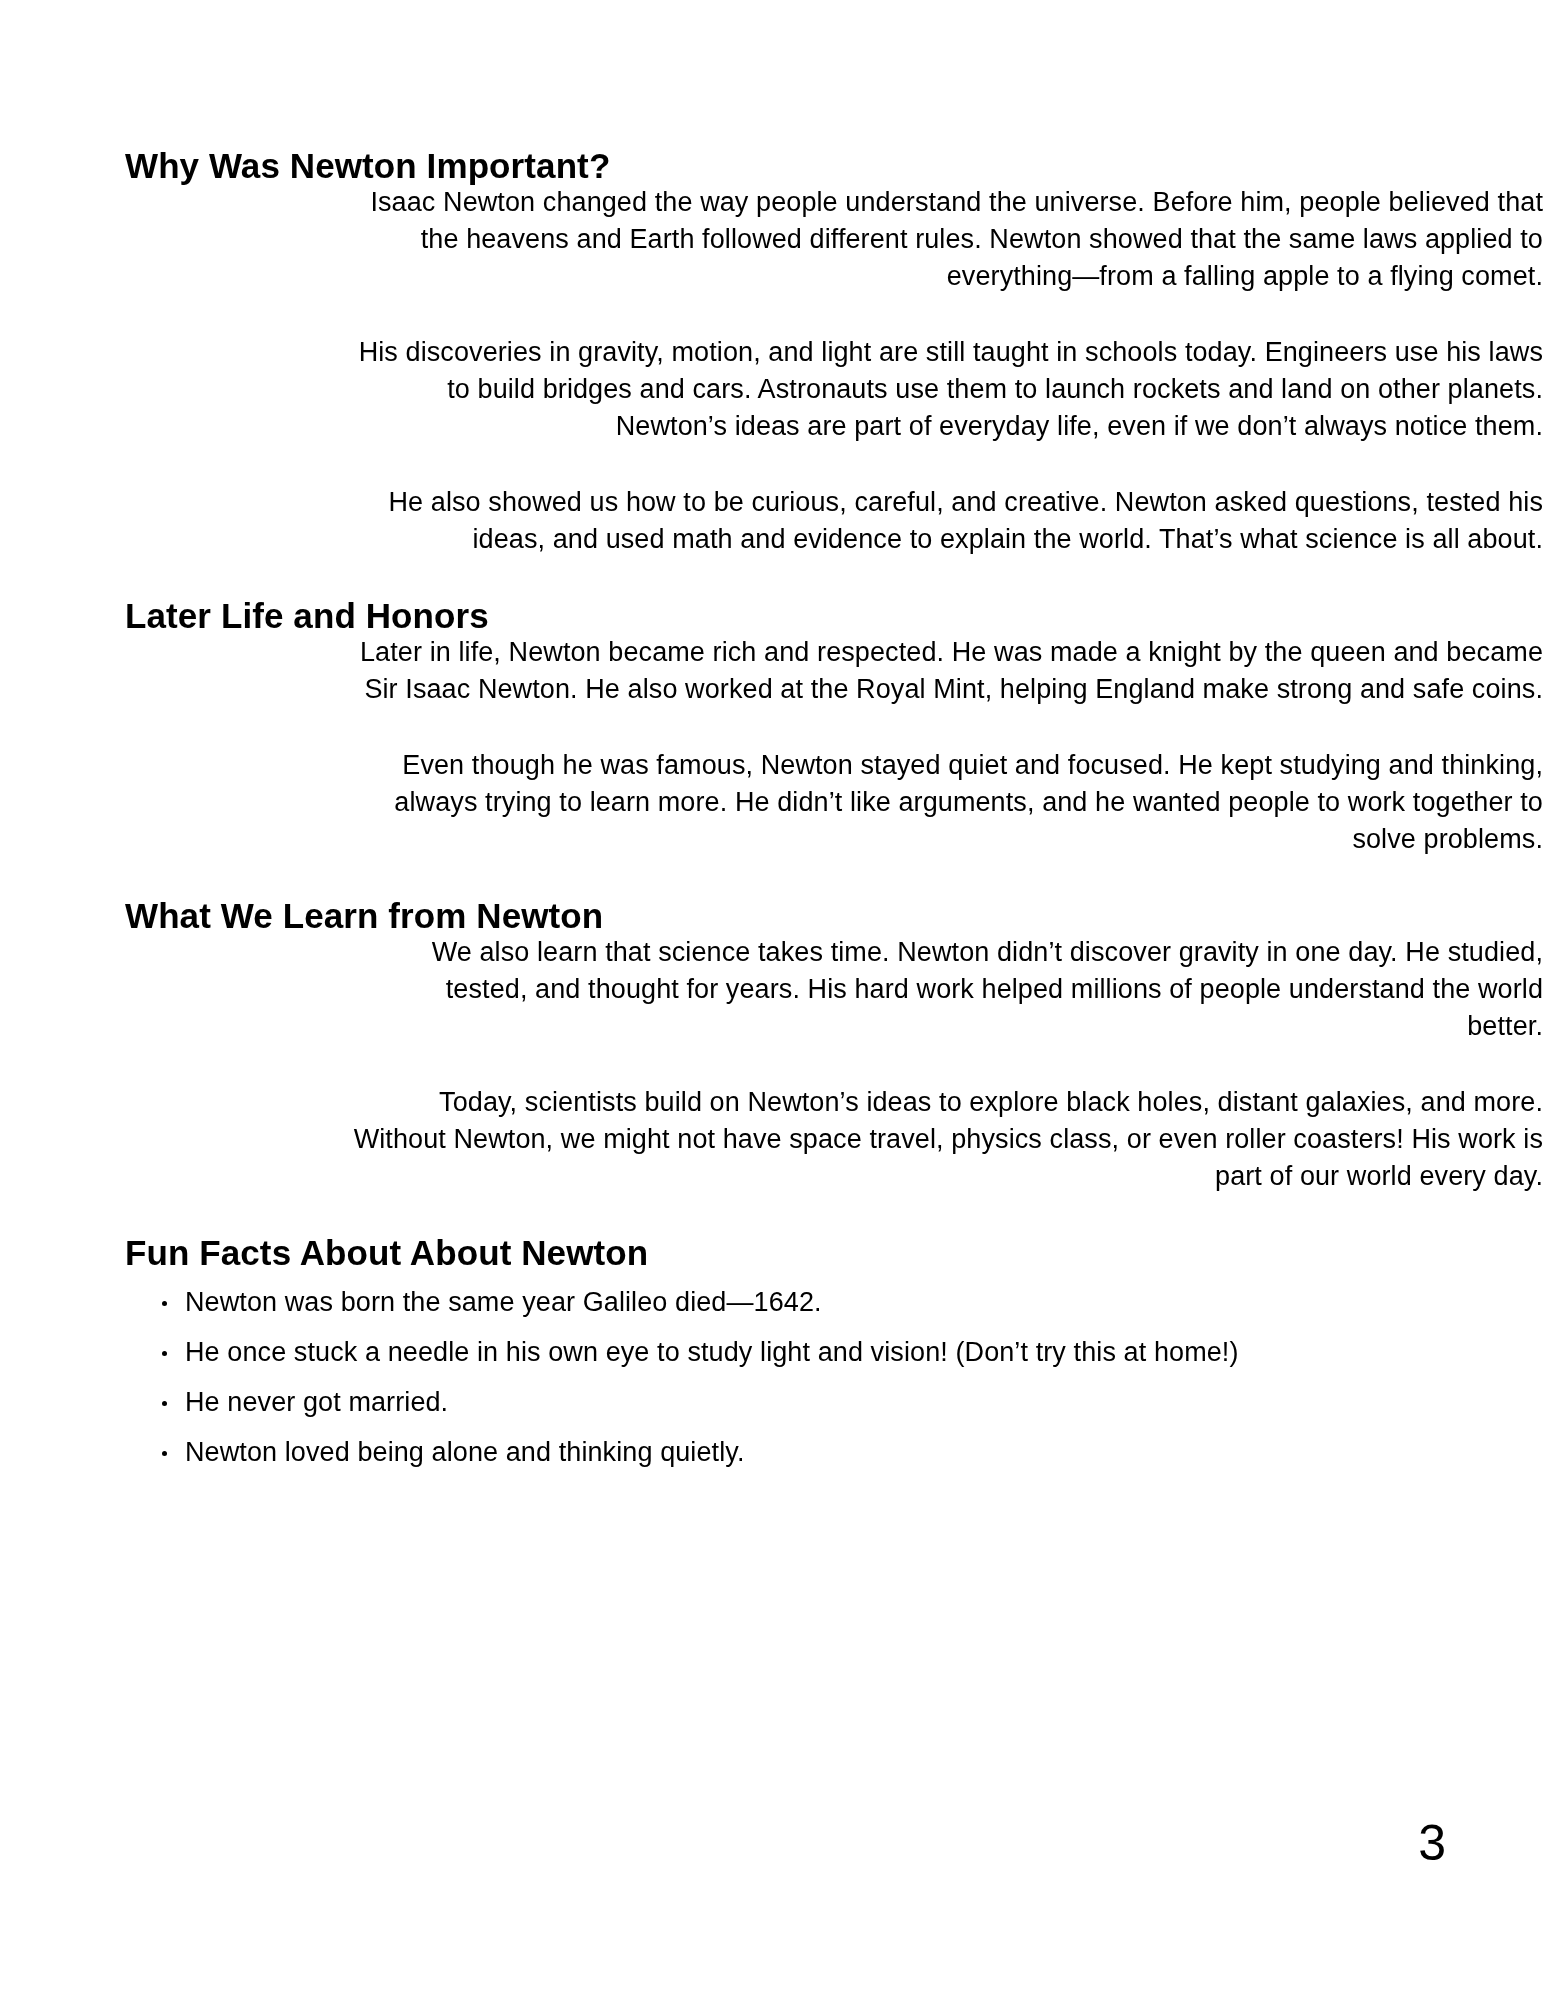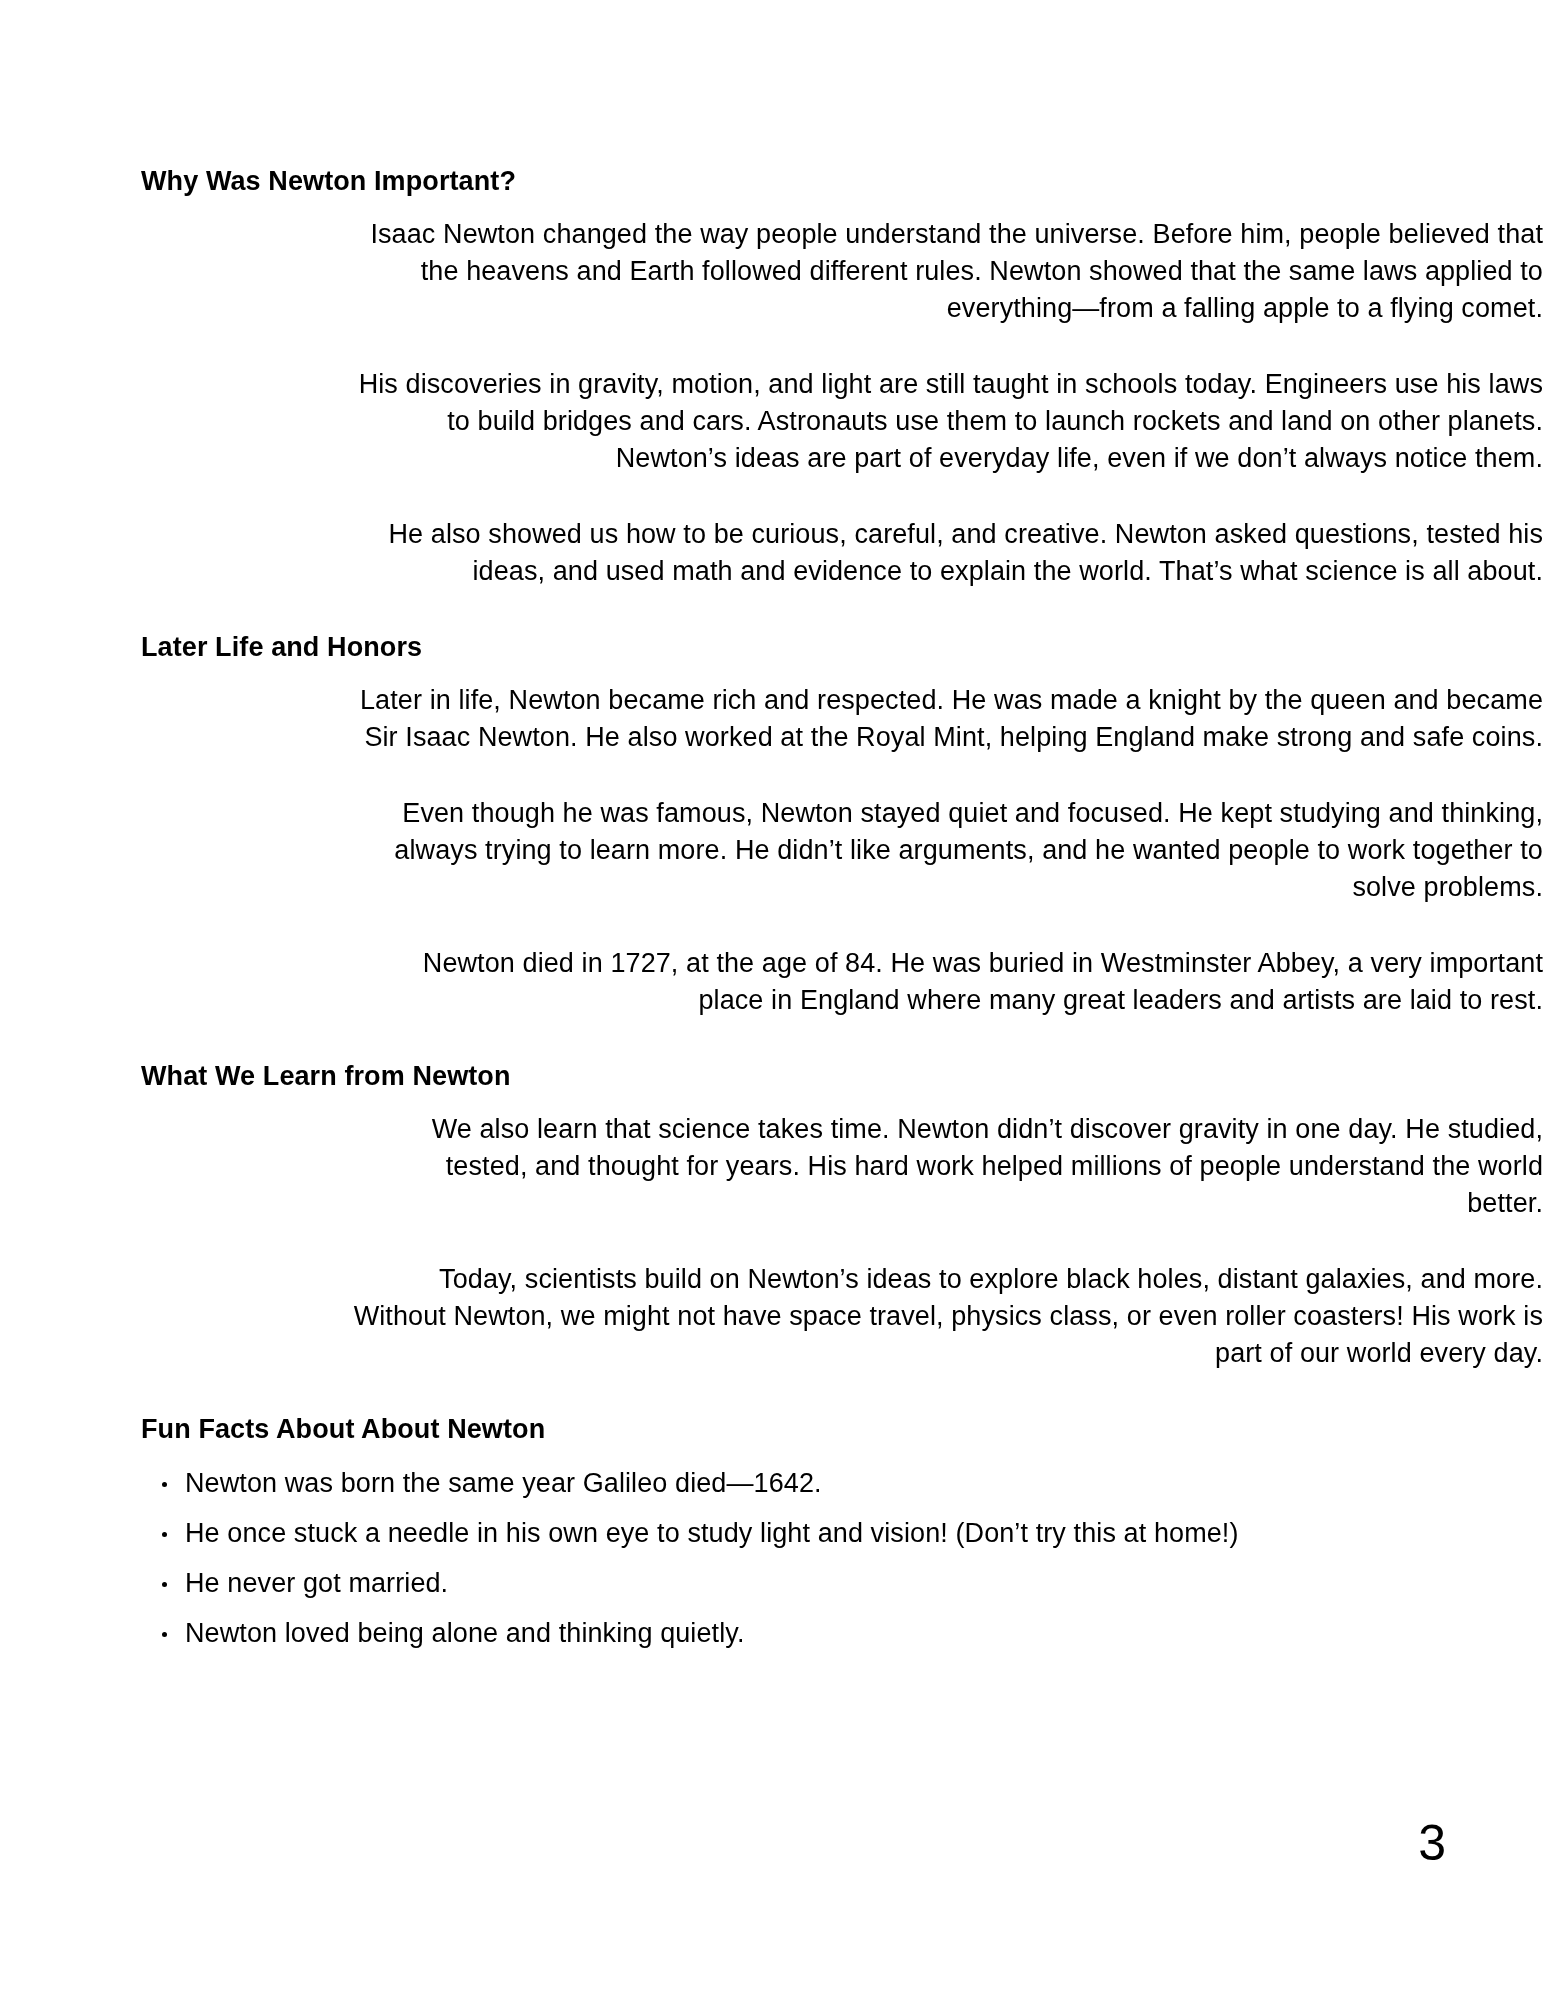--- a/index.html
+++ b/index.html
@@ -20,22 +20,22 @@
     position: absolute;
     left: 125px;
     top: 147px;
     width: 1418px;
     font-size: 27px;
     line-height: 37px;
     letter-spacing: 0.1px;
   }
   .heading {
     font-weight: bold;
-    margin: 16px;
-    font-size: 27px;
+    margin: 0;
+    font-size: 35px;
     line-height: 37px;
     white-space: pre-line;
   }
   .para {
     margin: 0 0 39px 0;
     white-space: pre-line;
     text-align: right;
   }
   ul.facts {
     list-style: none;
@@ -82,22 +82,20 @@
 Newton’s ideas are part of everyday life, even if we don’t always notice them.</p>
   <p class="para">He also showed us how to be curious, careful, and creative. Newton asked questions, tested his
 ideas, and used math and evidence to explain the world. That’s what science is all about.</p>
 
   <h2 class="heading">Later Life and Honors</h2>
   <p class="para">Later in life, Newton became rich and respected. He was made a knight by the queen and became
 Sir Isaac Newton. He also worked at the Royal Mint, helping England make strong and safe coins.</p>
   <p class="para">Even though he was famous, Newton stayed quiet and focused. He kept studying and thinking,
 always trying to learn more. He didn’t like arguments, and he wanted people to work together to
 solve problems.</p>
-  <p class="para">Newton died in 1727, at the age of 84. He was buried in Westminster Abbey, a very important
-place in England where many great leaders and artists are laid to rest.</p>
 
   <h2 class="heading">What We Learn from Newton</h2>
   <p class="para">We also learn that science takes time. Newton didn’t discover gravity in one day. He studied,
 tested, and thought for years. His hard work helped millions of people understand the world
 better.</p>
   <p class="para">Today, scientists build on Newton’s ideas to explore black holes, distant galaxies, and more.
 Without Newton, we might not have space travel, physics class, or even roller coasters! His work is
 part of our world every day.</p>
 
   <h2 class="heading">Fun Facts About About Newton</h2>

